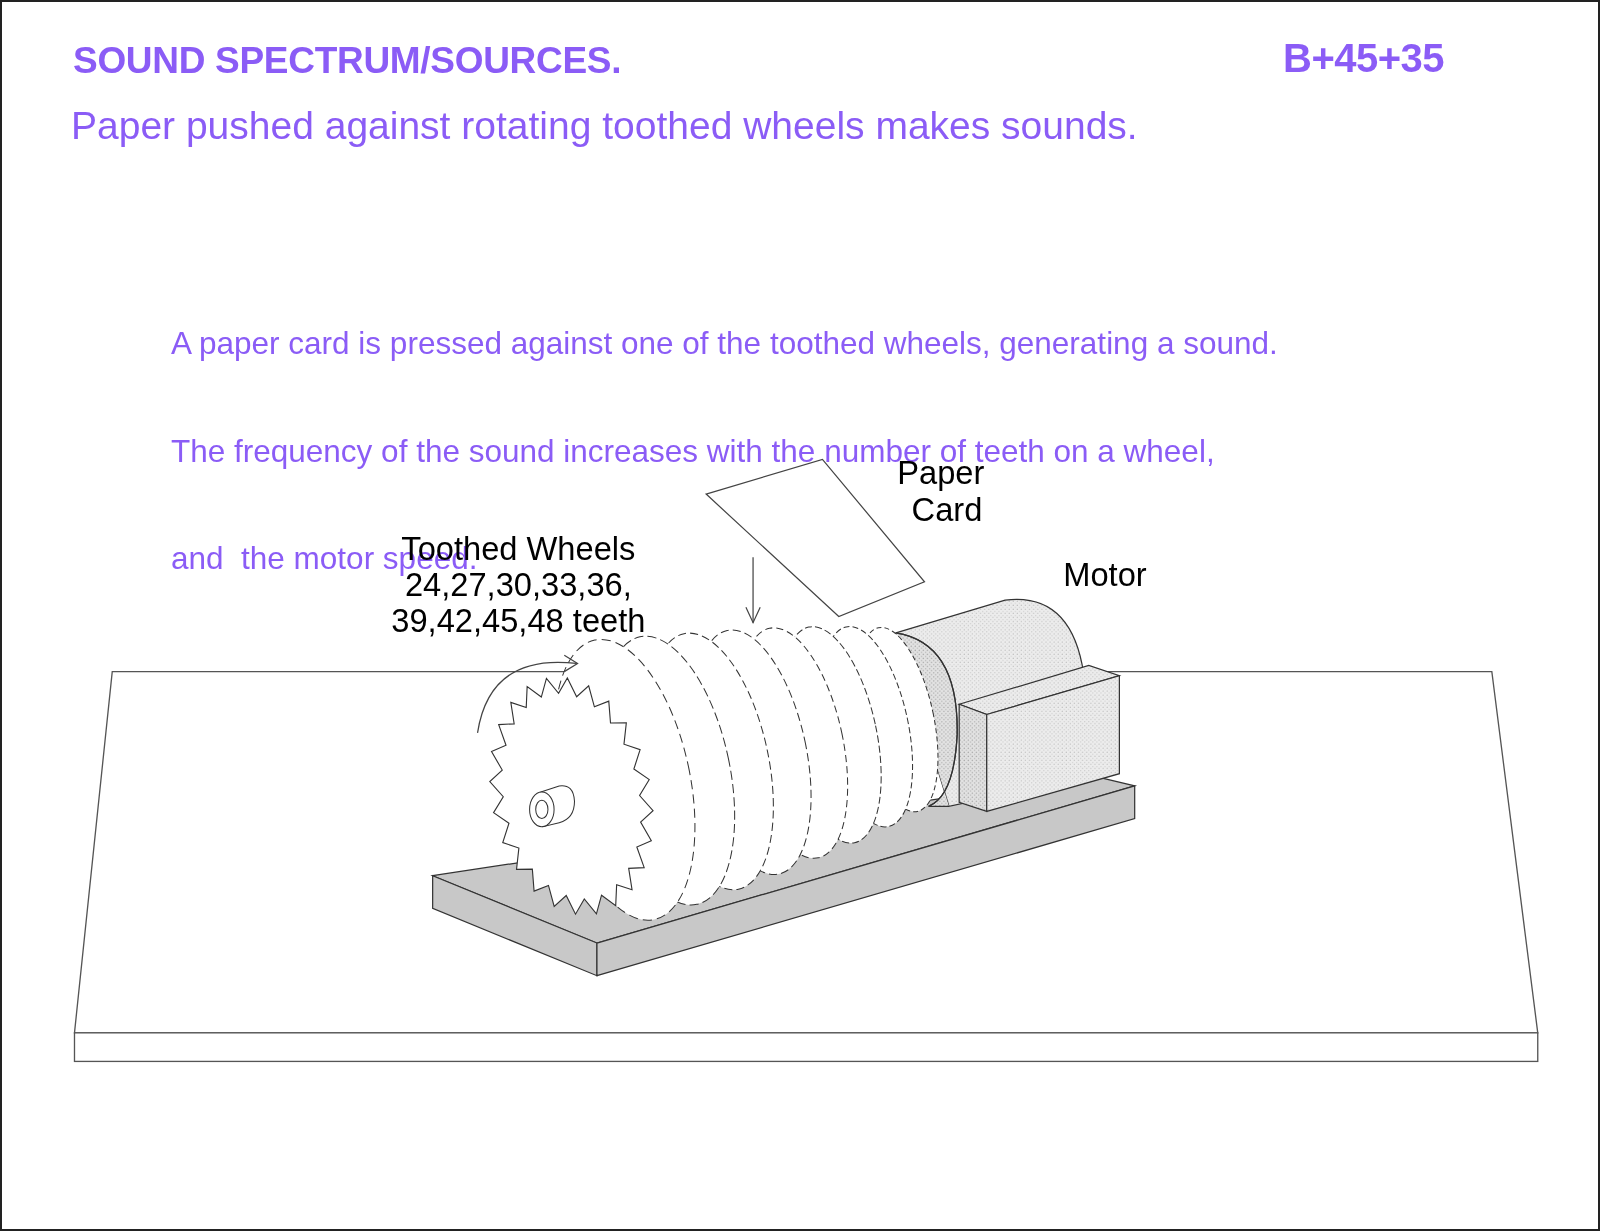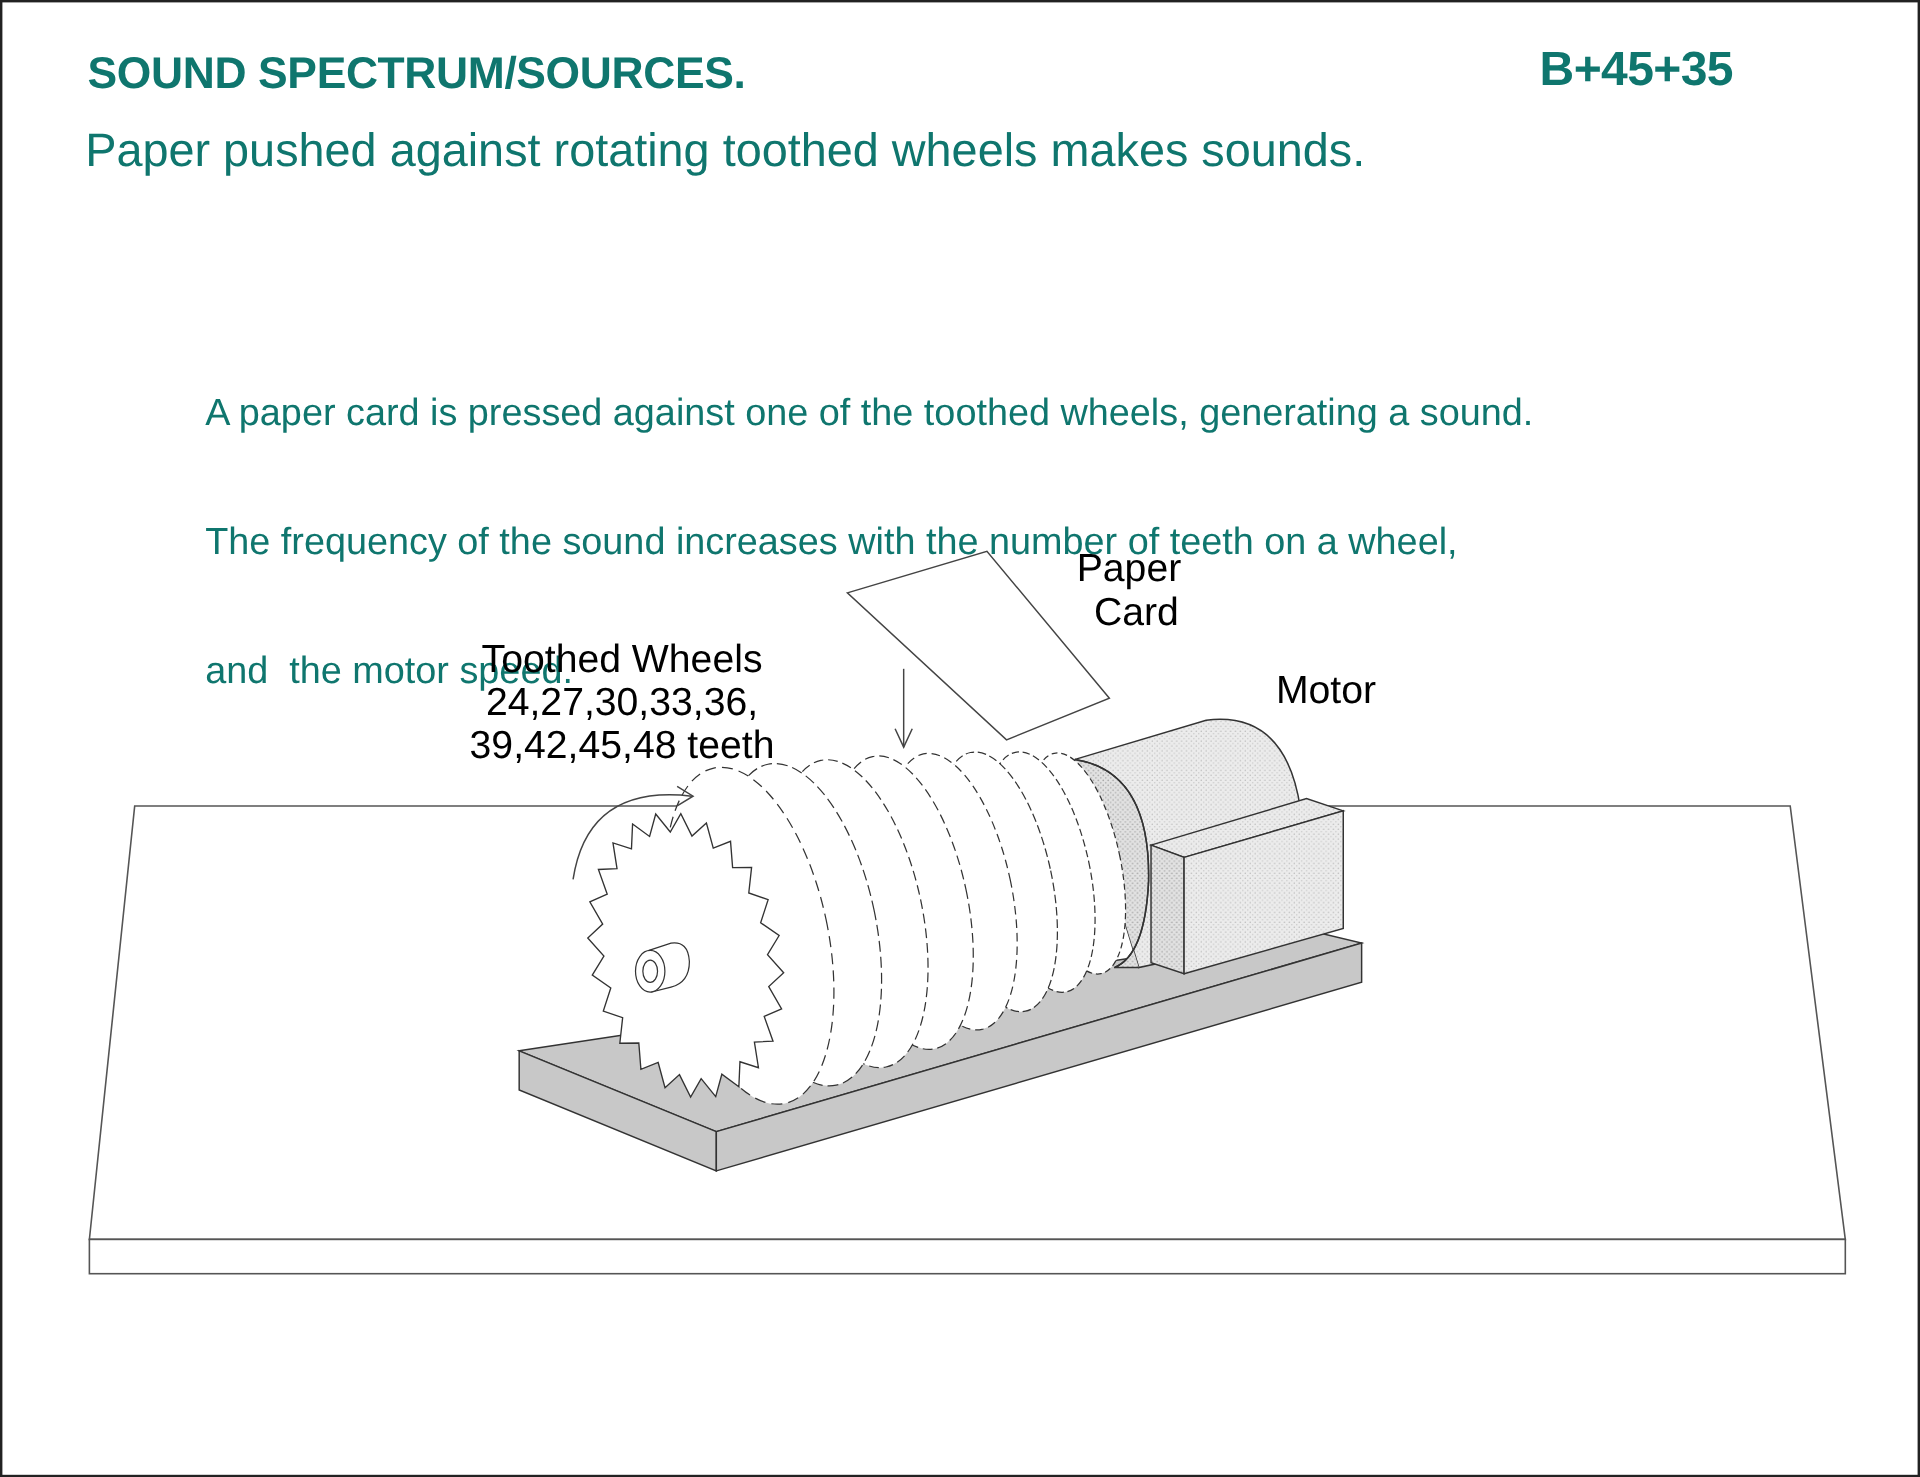--- a/index.html
+++ b/index.html
@@ -1,18 +1,18 @@
 <!DOCTYPE html>
 <html><head>
 <meta charset="utf-8">
 <style>
   html, body { margin: 0; padding: 0; background: #ffffff; }
   body { width: 1600px; height: 1231px; overflow: hidden; position: relative; font-family: "Liberation Sans", sans-serif; }
   .frame { position: absolute; left: 0; top: 0; width: 1596px; height: 1227px; border: 2px solid #222; background: #fff; }
-  .text { position: absolute; color: #0f766e; white-space: nowrap; font-family: "Liberation Sans", sans-serif; }
+  .text { position: absolute; color: #8b5cf6; white-space: nowrap; font-family: "Liberation Sans", sans-serif; }
   .title { left: 73px; top: 40px; font-size: 37px; font-weight: bold; letter-spacing: -0.3px; }
   .code { left: 1283px; top: 36px; font-size: 40px; font-weight: bold; letter-spacing: -0.5px; }
   .subtitle { left: 71px; top: 104px; font-size: 39px; }
   .para { left: 171px; top: 255px; font-size: 31.5px; line-height: 35.7px; white-space: pre; }
   .para div { height: 35.7px; }
   svg.diagram { position: absolute; left: 0; top: 0; width: 1600px; height: 1231px; }
   .lbl { font-family: "Liberation Sans", sans-serif; font-size: 32px; fill: #000; }
 </style>
 </head>
 <body>

